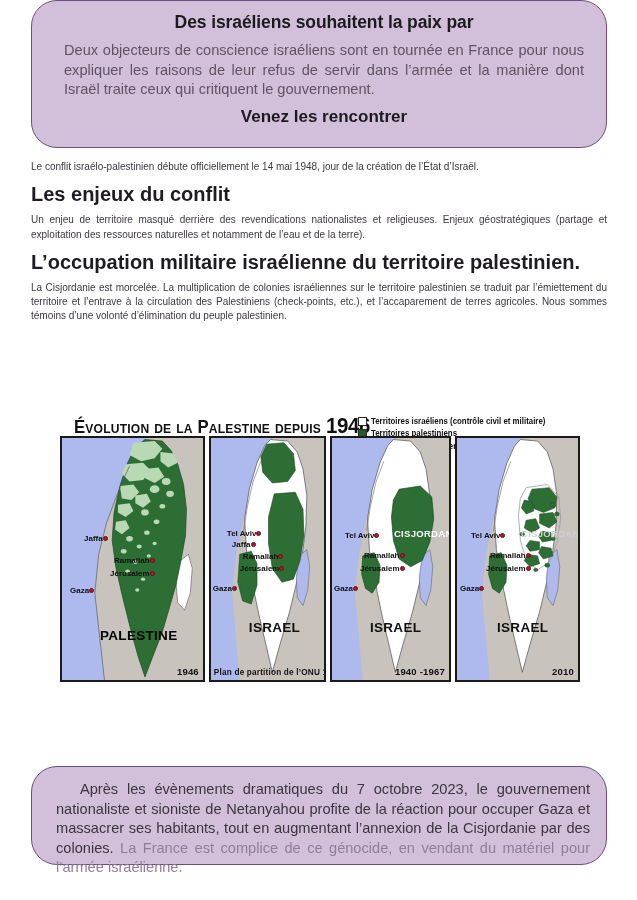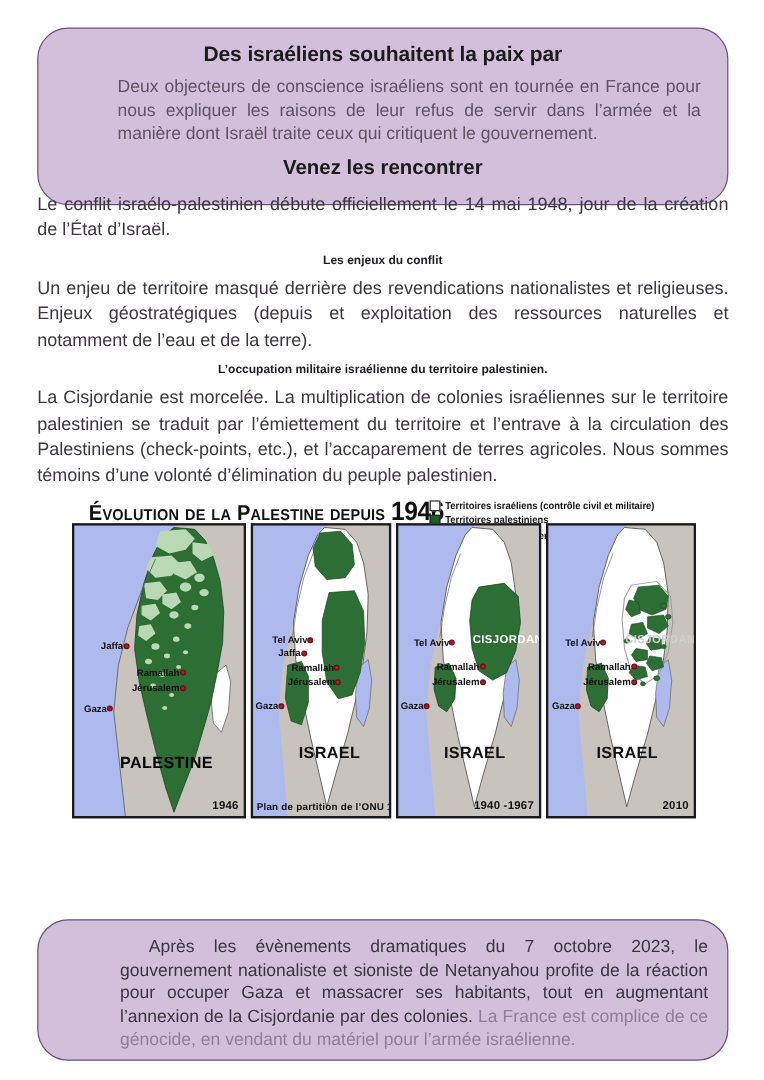--- a/index.html
+++ b/index.html
@@ -26,48 +26,47 @@
   
   .callout {
     position: absolute;
     box-sizing: border-box;
     background: #d2c0da;
     border: 1.5px solid #6d4e7c;
     border-radius: 26px;
   }
   #header-callout {
     left: 31px;
-    top: 23px;
+    top: 0;
     width: 576px;
     height: 148px;
-    padding: 10px 22px 8px 22px;
+    padding: 10px 22px 8px 32px;
   }
   #footer-callout {
     left: 31px;
     top: 766px;
     width: 576px;
-    height: 118px;
+    height: 99px;
     padding: 13px 16px 10px 24px;
   }
 
   .callout-title {
     text-align: center;
     font-weight: bold;
     font-size: 17.5px;
     line-height: 1.32;
     color: #1c1a1d;
     letter-spacing: -0.1px;
   }
   .callout-body {
     text-align: justify;
     font-size: 14.6px;
     line-height: 1.34;
     color: #3b3440;
     margin-top: 7px;
-    margin-left: 44px;
   }
   .callout-body.fade {
     color: #5e5264;
   }
   .callout-cta {
     text-align: center;
     font-weight: bold;
     font-size: 17px;
     margin-top: 7px;
     color: #1c1a1d;
@@ -75,32 +74,31 @@
   .muted-tail { color: #8d7f94; }
 
   
   .article {
     position: absolute;
     left: 31px;
     top: 160px;
     width: 576px;
   }
   .para {
-    font-size: 15px;
+    font-size: 10px;
     line-height: 1.43;
     text-align: justify;
     color: #3c3740;
     margin: 0 0 3px 0;
     -webkit-hyphens: auto;
     hyphens: auto;
   }
   .subhead {
-    font-size: 10px;
-    font-weight: bold;
-    text-align: center;
+    font-size: 20px;
+    font-weight: bold;
     color: #1f1c21;
     margin: 9px 0 7px 0;
   }
 
   
   .figure {
     position: absolute;
     left: 60px;
     top: 396px;
     width: 520px;
@@ -254,21 +252,21 @@
 
   <div class="callout" id="header-callout">
     <div class="callout-title">Des israéliens souhaitent la paix par</div>
     <div class="callout-body fade">Deux objecteurs de conscience israéliens sont en tournée en France pour nous expliquer les raisons de leur refus de servir dans l’armée et la manière dont Israël traite ceux qui critiquent le gouvernement.</div>
     <div class="callout-cta">Venez les rencontrer</div>
   </div>
 
   <div class="article">
     <p class="para">Le conflit israélo-palestinien débute officiellement le 14 mai 1948, jour de la création de l’État d’Israël.</p>
     <div class="subhead">Les enjeux du conflit</div>
-    <p class="para">Un enjeu de territoire masqué derrière des revendications nationalistes et religieuses. Enjeux géostratégiques (depuis et exploitation des ressources naturelles et notamment de l’eau et de la terre).</p>
+    <p class="para">Un enjeu de territoire masqué derrière des revendications nationalistes et religieuses. Enjeux géostratégiques (partage et exploitation des ressources naturelles et notamment de l’eau et de la terre).</p>
     <div class="subhead">L’occupation militaire israélienne du territoire palestinien.</div>
     <p class="para">La Cisjordanie est morcelée. La multiplication de colonies israéliennes sur le territoire palestinien se traduit par l’émiettement du territoire et l’entrave à la circulation des Palestiniens (check-points, etc.), et l’accaparement de terres agricoles. Nous sommes témoins d’une volonté d’élimination du peuple palestinien.</p>
   </div>
 
   <div class="figure">
 
     <div class="fig-head">
       <div class="fig-title"><span>Évolution de la Palestine depuis </span><span class="yr">1946</span></div>
 
       <div class="legend">

